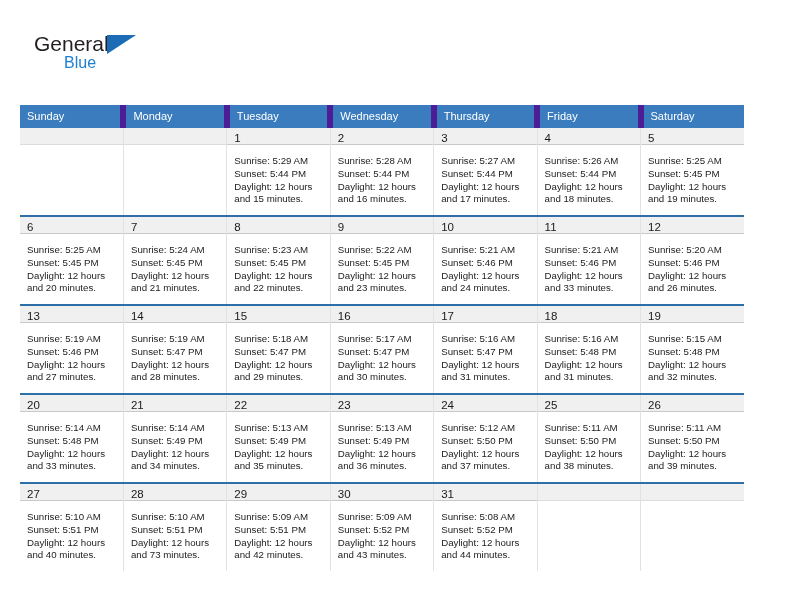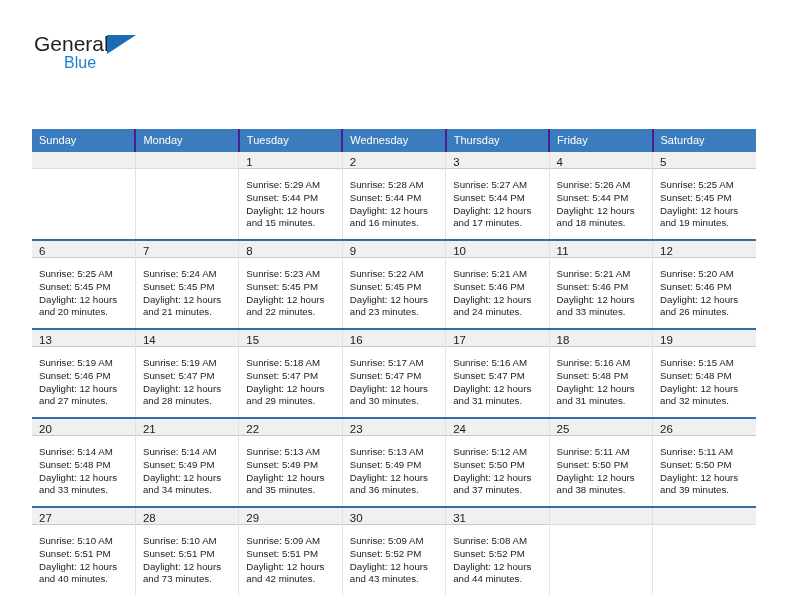--- a/index.html
+++ b/index.html
@@ -81,40 +81,39 @@
     font-weight: normal;
     color: #1a1a1a;
     line-height: 20px;
     margin-top: 8px;
     white-space: nowrap;
   }
 
   
   .calendar {
     position: absolute;
-    left: 32px;
+    left: 20px;
     top: 105px;
     width: 724px;
     border-collapse: collapse;
     table-layout: fixed;
-    margin-top: 24px;
   }
   .calendar th {
     background: #3a7cbe;
     color: #ffffff;
     font-size: 11px;
     font-weight: normal;
     text-align: left;
     padding: 5px 0 5px 7px;
     height: 10px;
     line-height: 13px;
     border: none;
   }
   .calendar th.sep {
-    border-left: 2px solid #4c1d95;
+    border-left: 6px solid #4c1d95;
   }
   .calendar td {
     vertical-align: top;
     padding: 0;
     width: 103.43px;
     border-top: 2px solid #2f6fa8;
   }
   .calendar tr.week:first-child td {
     border-top: none;
   }

